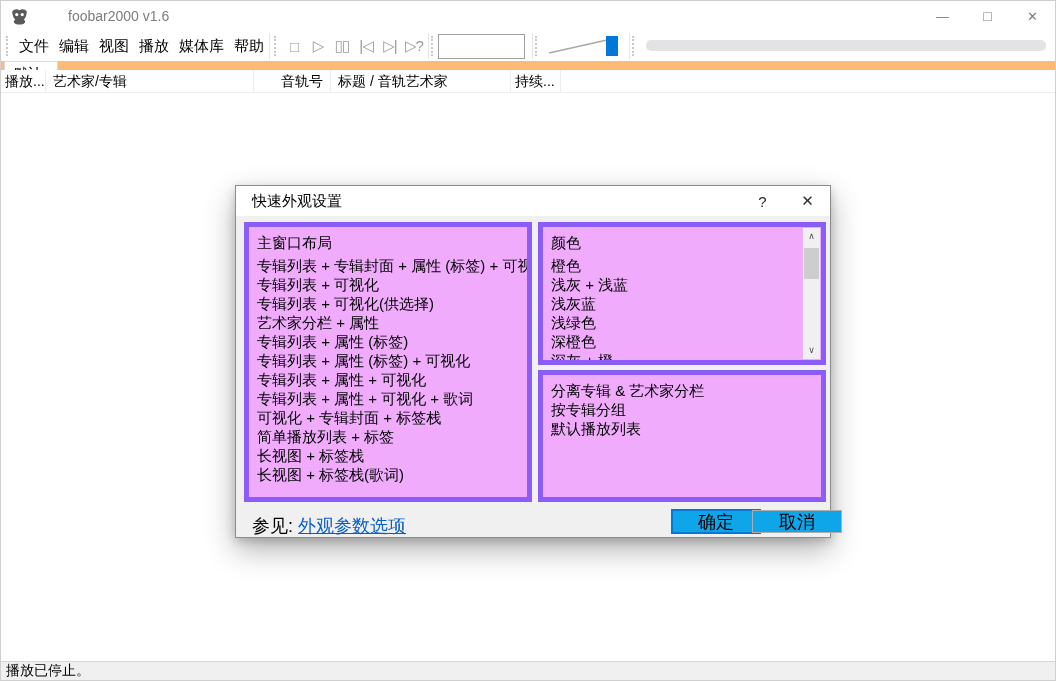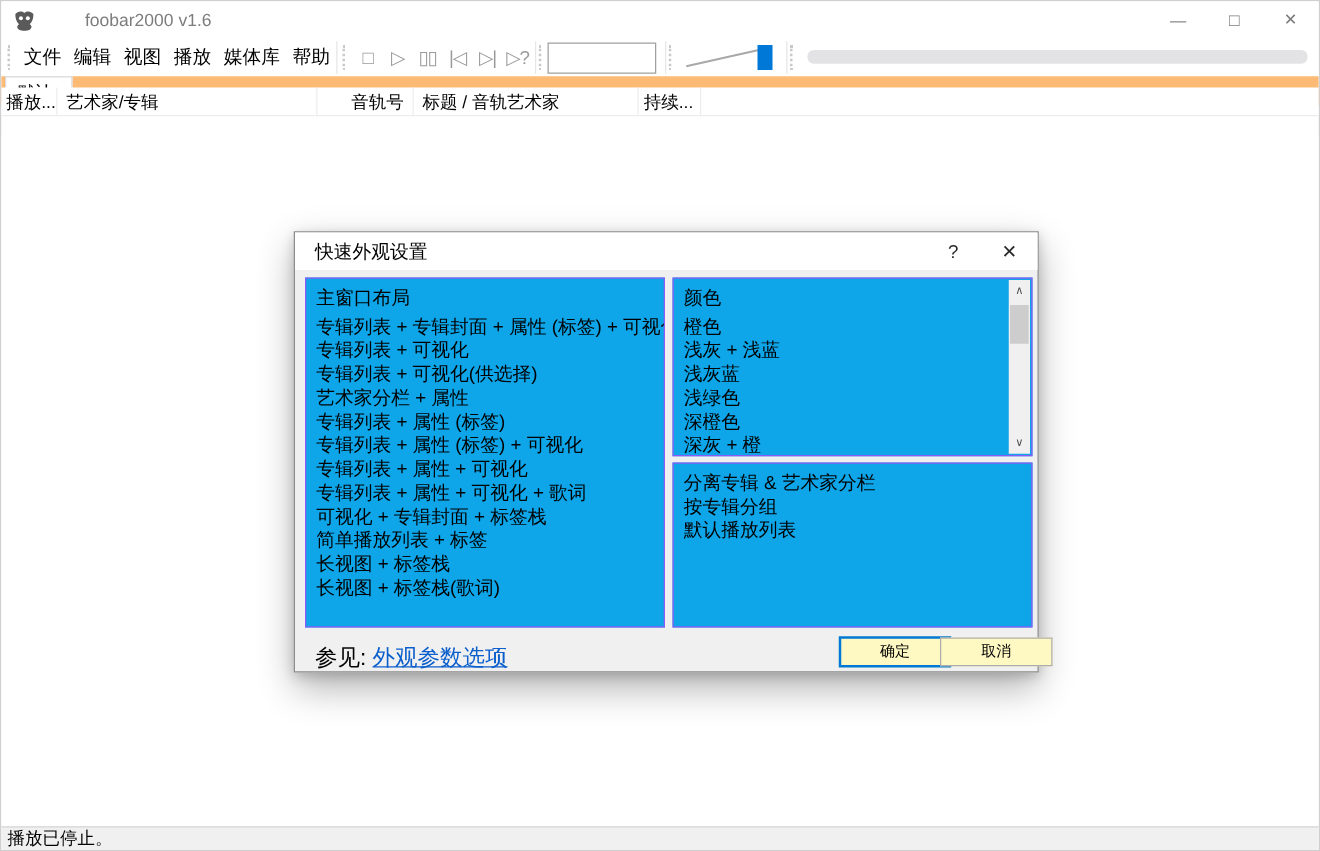--- a/index.html
+++ b/index.html
@@ -62,39 +62,39 @@
   
   .dialog { position:absolute; left:234px; top:184px; width:596px; height:353px;
             background:#f0f0f0; border:1px solid #8c8c8c;
             box-shadow:0 12px 28px rgba(0,0,0,.30), 0 3px 9px rgba(0,0,0,.18); }
   .dlg-titlebar { position:absolute; top:0; left:0; right:0; height:30px; background:#fff;
                   display:flex; align-items:center; }
   .dlg-title { font-size:15px; padding-left:16px; }
   .dlg-caption-btns { margin-left:auto; display:flex; }
   .dlg-cap-btn { width:45px; height:30px; display:flex; align-items:center; justify-content:center;
                  font-size:15px; color:#2b2b2b; }
-  .listbox { position:absolute; background:#0ea5e9; border:1px solid #8b5cf6; font-size:15px;
+  .listbox { position:absolute; background:#f0abfc; border:5px solid #8b5cf6; font-size:15px;
              line-height:19px; padding:6px 8px; overflow:hidden; }
   .lb-main { left:8px; top:36px; width:288px; height:280px; }
   .lb-colors { left:302px; top:36px; width:288px; height:143px; padding-right:26px; }
   .lb-playlist { left:302px; top:184px; width:288px; height:132px; }
   .lb-header { margin-bottom:4px; }
   .lb-item { white-space:nowrap; }
 
   
   .scrollbar { position:absolute; top:1px; right:1px; bottom:1px; width:17px; background:#f0f0f0; }
   .sb-arrow { height:17px; display:flex; align-items:center; justify-content:center;
               color:#505050; font-size:9px; }
   .sb-arrow.down { position:absolute; bottom:0; left:0; right:0; }
   .sb-thumb { position:absolute; top:20px; left:1px; width:15px; height:31px; background:#cdcdcd; }
 
   .see-also { position:absolute; left:16px; top:328px; font-size:18px; display:flex; gap:5px; }
   .see-also a { color:#0b5fcc; text-decoration:underline; }
 
-  .btn { position:absolute; width:90px; background:#fef9c3; font-size:12px;
+  .btn { position:absolute; width:90px; background:#0ea5e9; font-size:18px;
          display:flex; align-items:center; justify-content:center; }
   .btn-ok { left:435px; top:323px; height:25px; border:2px solid #0078d7; }
   .btn-cancel { left:516px; top:324px; height:23px; border:1px solid #adadad; }
 </style>
 </head>
 <body>
 
 <div class="app">
 
   <div class="titlebar">

